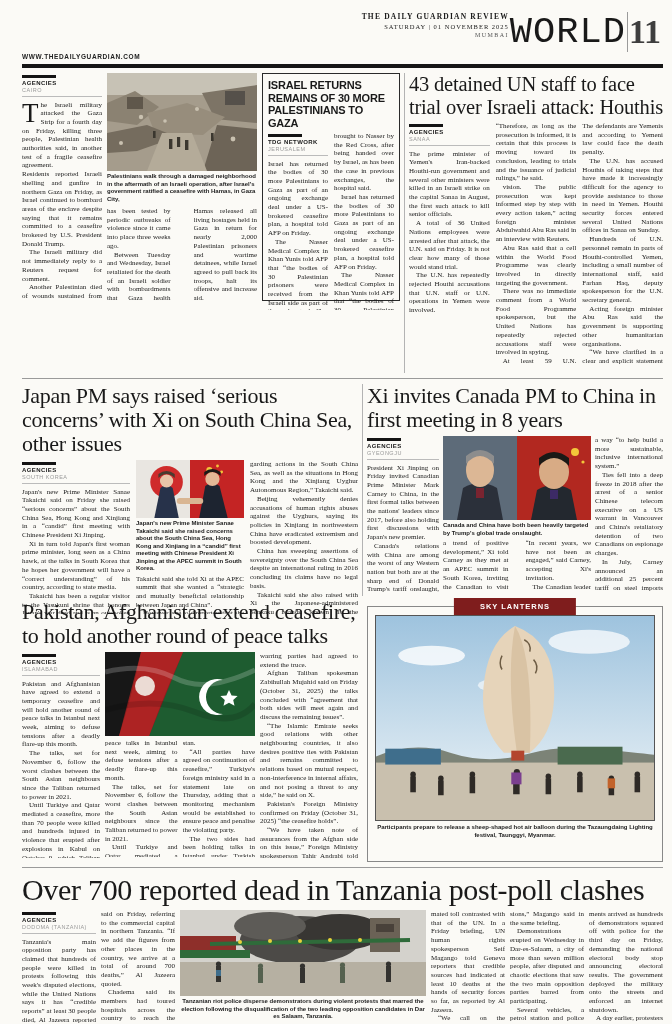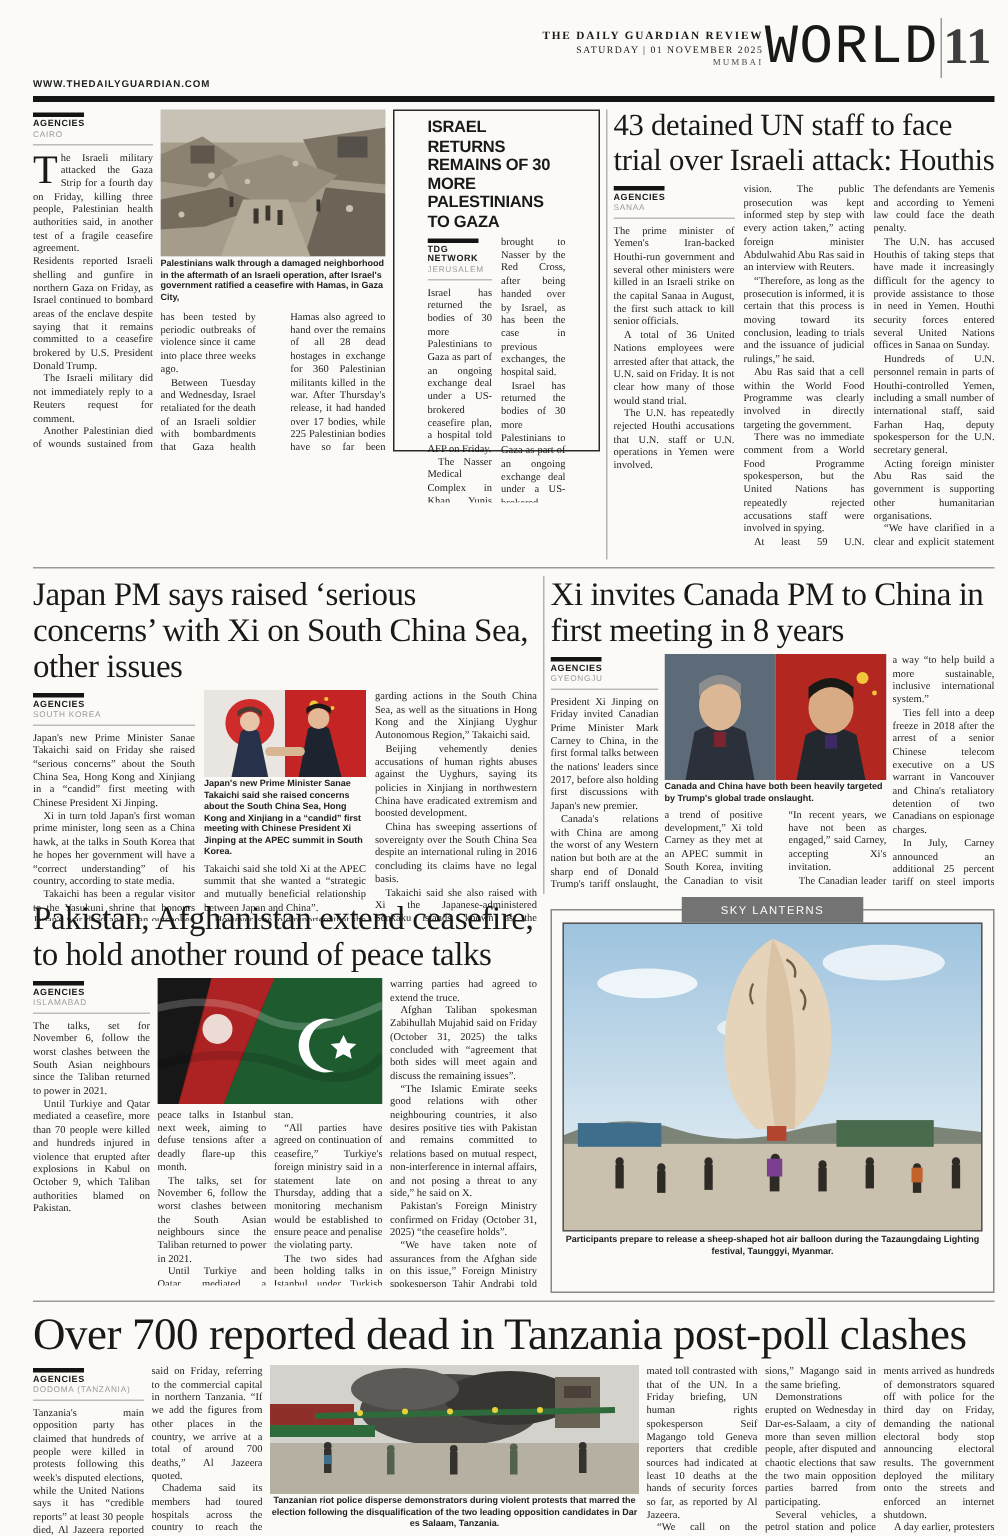--- a/index.html
+++ b/index.html
@@ -3,21 +3,21 @@
 <meta charset="utf-8">
 <style>
   *{box-sizing:border-box;margin:0;padding:0}
   html,body{background:#e9e7e2}
   .page{position:relative;width:672px;height:1024px;margin:0 auto;background:#fbfaf6;color:#191919;
     font-family:"Liberation Serif",serif;overflow:hidden;padding:10px 9px 0 22px}
   
   .masthead{position:relative;height:52px}
   .site-url{position:absolute;left:0;bottom:2px;font-family:"Liberation Sans",sans-serif;
     font-size:6.5px;font-weight:bold;letter-spacing:.6px;color:#222}
-  .mast-right{position:absolute;right:2px;top:2px;display:flex;align-items:center;gap:1px}
+  .mast-right{position:absolute;right:2px;top:2px;display:flex;align-items:flex-start;gap:1px}
   .pub-block{text-align:right;font-family:"Liberation Serif",serif}
   .pub-name{font-size:7.5px;font-weight:bold;letter-spacing:1.2px}
   .pub-date{font-size:6.5px;letter-spacing:1px;margin-top:2px}
   .pub-city{font-size:6px;letter-spacing:1.4px;color:#555;margin-top:2px}
   .section-name{font-size:37px;letter-spacing:1px;font-family:Liberation Mono, monospace;line-height:40px}
   .mast-vrule{width:1px;height:40px;background:#9a9a9a}
   .page-num{font-size:34px;font-weight:bold;color:#3e3e3e;line-height:40px}
   .mast-rule{height:4px;background:#151515;margin-top:2px}
   
   .hrule{height:1px;background:#9a9a9a;margin:5px 0}
@@ -40,21 +40,21 @@
   .israel{flex:0 0 378px}
   .h-main{font-family:"Liberation Sans",sans-serif;font-weight:bold;font-size:30px;line-height:30.5px;
     letter-spacing:-.5px;margin-bottom:6px}
   .h-main .squeeze{display:inline-block;width:122%;transform:scaleX(.82);transform-origin:0 0}
   .israel-body{display:flex;gap:5px;height:228px}
   .izcol1{flex:0 0 80px}
   .izmid{flex:0 0 150px}
   .izmid .photo{height:98px}
   .izmid-cols{display:flex;gap:23px;margin-top:4px;height:96px;overflow:hidden}
   .izmid-cols>div{flex:1 1 0;overflow:hidden}
-  .izbox{flex:0 0 138px;border:1px solid #2a2a2a;padding:5px 22px 4px;background:#fbfaf6}
+  .izbox{flex:0 0 138px;border:1px solid #2a2a2a;padding:5px 5px 4px;background:#fbfaf6}
   .izbox-h{font-family:"Liberation Sans",sans-serif;font-weight:bold;font-size:11px;line-height:12.5px;
     letter-spacing:-.2px;margin-bottom:3px}
   .izbox-cols{display:flex;gap:6px;height:178px;overflow:hidden}
   .izbox-cols>div{flex:1 1 0;overflow:hidden}
   .un{flex:1 1 auto}
   .h-serif2{font-size:20.5px;line-height:22.5px;letter-spacing:-.2px;margin-bottom:4px;font-weight:normal}
   .un-cols{display:flex;gap:6px;height:244px;overflow:hidden}
   .un-cols>div{flex:1 1 0;overflow:hidden}
   .col{overflow:hidden}
   
@@ -78,22 +78,22 @@
   .pak{flex:0 0 336px}
   .pak-body{display:flex;gap:5px;height:206px;overflow:hidden}
   .pkcol1{flex:0 0 78px}
   .pkmid{flex:0 0 150px}
   .pkmid .photo{height:84px;margin-bottom:3px}
   .pkmid-cols{display:flex;gap:5px;height:118px;overflow:hidden}
   .pkmid-cols>div{flex:1 1 0;overflow:hidden}
   .pkcol4{flex:1 1 auto}
   .sky{flex:1 1 auto;position:relative;border:1px solid #888;margin-left:9px;margin-top:6px;
     padding:8px 7px 4px;background:#fbfaf6}
-  .sky-label{position:absolute;top:-9px;left:50%;transform:translateX(-50%);background:#737373;
-    color:#fff;font-family:"Liberation Sans",sans-serif;font-size:7.5px;font-weight:normal;
+  .sky-label{position:absolute;top:-9px;left:50%;transform:translateX(-50%);background:#7f1d1d;
+    color:#fff;font-family:"Liberation Sans",sans-serif;font-size:7.5px;font-weight:bold;
     letter-spacing:1px;padding:4px 26px;white-space:nowrap}
   .sky .photo{height:206px;border:1px solid #555}
   .sky .caption{text-align:center;line-height:8px}
   
   .tz{margin-top:2px}
   .h-serif1{font-size:30px;line-height:33px;letter-spacing:-.3px;font-weight:normal;margin:2px 0 4px}
   .tz-cols{display:flex;gap:5px;height:118px;overflow:hidden}
   .tzc{flex:1 1 0;overflow:hidden}
   .tz-photo-col{flex:0 0 246px}
   .tz-photo-col .photo{height:86px}
@@ -164,20 +164,21 @@
               </g>
             </svg>
           </div>
           <div class="caption">Palestinians walk through a damaged neighborhood in the aftermath of an Israeli operation, after Israel's government ratified a ceasefire with Hamas, in Gaza City,</div>
           <div class="izmid-cols">
             <div class="ptext">
                 <p>has been tested by periodic outbreaks of violence since it came into place three weeks ago.</p>
                 <p>Between Tuesday and Wednesday, Israel retaliated for the death of an Israeli soldier with bombardments that Gaza health authorities said killed 104 people.</p>
               </div>
             <div class="ptext">
+                <p>Hamas released all living hostages held in Gaza in return for nearly 2,000 Palestinian prisoners and wartime detainees, while Israel agreed to pull back its troops, halt its offensive and increase aid.</p>
                 <p>Hamas also agreed to hand over the remains of all 28 dead hostages in exchange for 360 Palestinian militants killed in the war. After Thursday's release, it had handed over 17 bodies, while 225 Palestinian bodies have so far been returned to Gaza.</p>
               </div>
           </div>
         </div>
         <div class="izbox">
           <div class="izbox-h">ISRAEL RETURNS REMAINS OF 30 MORE PALESTINIANS TO GAZA</div>
           <div class="izbox-cols">
             <div>
               <div class="byline">
                 <span class="by-src">TDG NETWORK</span>
@@ -206,22 +207,22 @@
             <span class="by-src">AGENCIES</span>
             <span class="by-place">SANAA</span>
           </div>
           <div class="ptext">
               <p>The prime minister of Yemen's Iran-backed Houthi-run government and several other ministers were killed in an Israeli strike on the capital Sanaa in August, the first such attack to kill senior officials.</p>
               <p>A total of 36 United Nations employees were arrested after that attack, the U.N. said on Friday. It is not clear how many of those would stand trial.</p>
               <p>The U.N. has repeatedly rejected Houthi accusations that U.N. staff or U.N. operations in Yemen were involved.</p>
             </div>
         </div>
         <div class="ptext">
+            <p>“Therefore, as long as the prosecution is informed, it is certain that this process is moving toward its conclusion, leading to trials and the issuance of judicial rulings,” he said.</p>
             <p>vision. The public prosecution was kept informed step by step with every action taken,” acting foreign minister Abdulwahid Abu Ras said in an interview with Reuters.</p>
-            <p>“Therefore, as long as the prosecution is informed, it is certain that this process is moving toward its conclusion, leading to trials and the issuance of judicial rulings,” he said.</p>
             <p>Abu Ras said that a cell within the World Food Programme was clearly involved in directly targeting the government.</p>
             <p>There was no immediate comment from a World Food Programme spokesperson, but the United Nations has repeatedly rejected accusations staff were involved in spying.</p>
             <p>At least 59 U.N. personnel are being held by Houthis, according to the United Nations, which has condemned what it calls arbitrary detentions and called for the immediate release of its personnel and other detainees.</p>
           </div>
         <div class="ptext">
             <p>The defendants are Yemenis and according to Yemeni law could face the death penalty.</p>
             <p>The U.N. has accused Houthis of taking steps that have made it increasingly difficult for the agency to provide assistance to those in need in Yemen. Houthi security forces entered several United Nations offices in Sanaa on Sunday.</p>
             <p>Hundreds of U.N. personnel remain in parts of Houthi-controlled Yemen, including a small number of international staff, said Farhan Haq, deputy spokesperson for the U.N. secretary general.</p>
             <p>Acting foreign minister Abu Ras said the government is supporting other humanitarian organisations.</p>
             <p>“We have clarified in a clear and explicit statement from the Foreign Ministry that we will support and assist organisations committed to the principles of humanitarian work, facilitating their activities and work,” he said.</p>
@@ -338,20 +339,21 @@
   <div class="row3">
     <div class="pak">
       <h2 class="h-serif3">Pakistan, Afghanistan extend ceasefire, to hold another round of peace talks</h2>
       <div class="pak-body">
         <div class="pkcol1 col">
           <div class="byline">
             <span class="by-src">AGENCIES</span>
             <span class="by-place">ISLAMABAD</span>
           </div>
           <div class="ptext">
+              <p>Pakistan and Afghanistan have agreed to extend a temporary ceasefire and will hold another round of peace talks in Istanbul next week, aiming to defuse tensions after a deadly flare-up this month.</p>
               <p>The talks, set for November 6, follow the worst clashes between the South Asian neighbours since the Taliban returned to power in 2021.</p>
               <p>Until Turkiye and Qatar mediated a ceasefire, more than 70 people were killed and hundreds injured in violence that erupted after explosions in Kabul on October 9, which Taliban authorities blamed on Pakistan.</p>
             </div>
         </div>
         <div class="pkmid">
           <div class="photo">
             <svg viewBox="0 0 150 84" preserveAspectRatio="none">
               <rect width="150" height="84" fill="#1e5c30"></rect>
               <path d="M0 0 L78 0 L44 84 L0 84 Z" fill="#8e1f1f"></path>
               <path d="M0 0 L36 0 L14 84 L0 84 Z" fill="#171717"></path>

